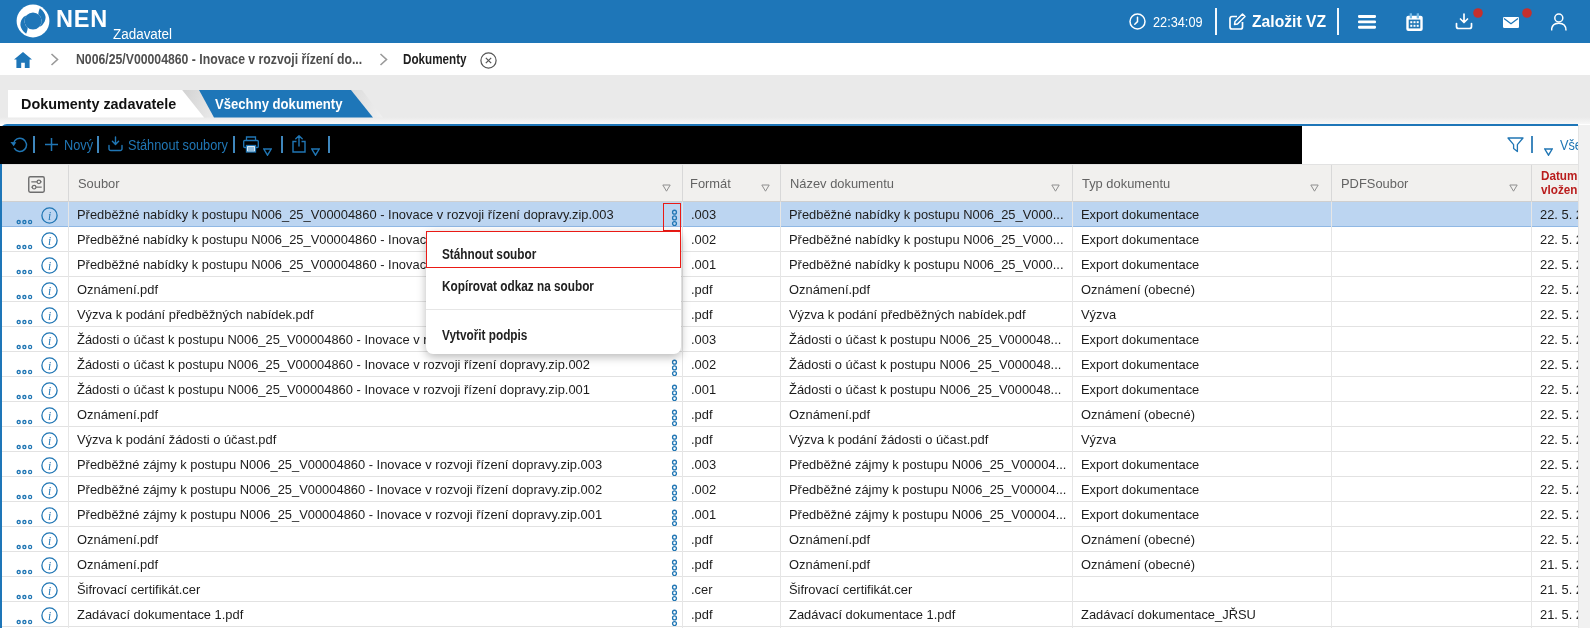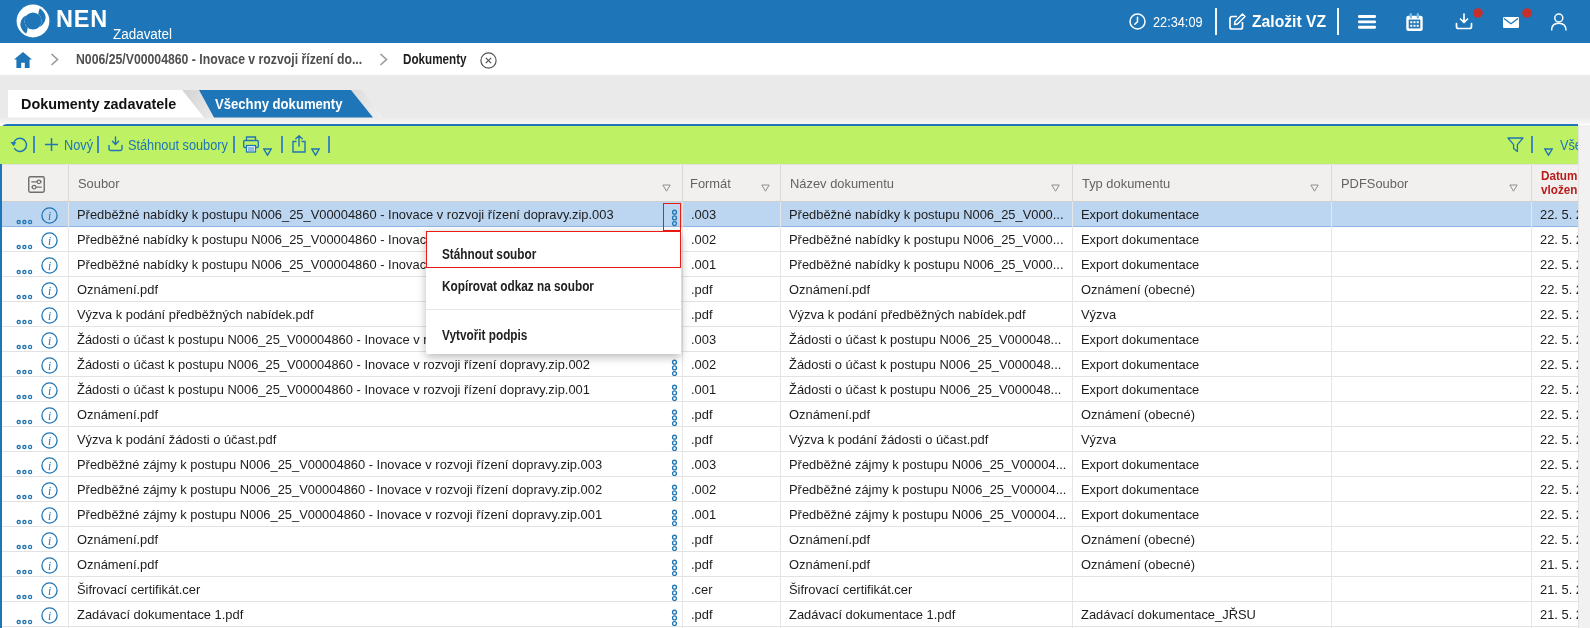--- a/index.html
+++ b/index.html
@@ -26,21 +26,21 @@
 .tabshadow { position:absolute; left:182px; top:90px; width:32px; height:27.5px; background:linear-gradient(110deg,#d2d2d2,#eaeaea); clip-path:polygon(0 0,53.1% 0,100% 100%,68.75% 100%); }
 .tabb { position:absolute; left:199px; top:90px; width:174px; height:27.5px; background:#1e76b8; clip-path:polygon(0 0,87.36% 0,100% 100%,8.62% 100%); }
 .tabbsh { position:absolute; left:351px; top:90px; width:32px; height:27.5px; background:linear-gradient(110deg,#dcdcdc,#f0f0f0); clip-path:polygon(0 0,34.4% 0,100% 100%,68.75% 100%); }
 .tabwt { position:absolute; left:21px; top:95px; font-size:15.5px; font-weight:bold; color:#111; transform:scaleX(.929); transform-origin:0 50%; }
 .tabbt { position:absolute; left:215px; top:95px; font-size:15.5px; font-weight:bold; color:#fff; transform:scaleX(.846); transform-origin:0 50%; }
 
 
 #panel { position:absolute; left:0; top:123.5px; width:1578px; height:504.5px; background:#fff; border-top:2px solid #1e76b8; border-left:2px solid #1e76b8; border-top-left-radius:7px; }
 
 
-#toolbar { position:absolute; left:0; top:126px; width:1578px; height:38px; background:#bef264; }
+#toolbar { position:absolute; left:0; top:126px; width:1302px; height:38px; background:#000000; }
 #toolbar .tbt { position:absolute; top:11px; font-size:14px; color:#2076b4; transform:scaleX(.91); transform-origin:0 50%; }
 #toolbar .tsep { position:absolute; top:10px; width:1.5px; height:17px; background:#3f87bd; }
 
 
 #thead { position:absolute; left:2px; top:164px; width:1576px; height:38px; background:#f1f0ee; border-bottom:1px solid #cfcfcf; border-top:1px solid #e2e2e2; }
 #thead .hl { position:absolute; top:11px; font-size:13.5px; color:#636363; transform:scaleX(.955); transform-origin:0 50%; white-space:nowrap; }
 .vsep { position:absolute; width:1px; background:#d8d8d8; }
 
 
 .row { position:absolute; left:2px; width:1576px; height:25px; background:#fff; border-bottom:1px solid #e2e2e2; }
@@ -49,21 +49,21 @@
 .ct { position:absolute; left:7px; top:4.5px; font-size:13.5px; color:#1c1c1c; transform:scaleX(.955); transform-origin:0 50%; }
 .c .kebab { position:absolute; right:5.5px; top:7px; }
 .ci .ooo { position:absolute; left:13.5px; top:10px; }
 .ci .inf { position:absolute; left:39px; top:4.5px; }
 .rowsep { position:absolute; width:1px; background:#e6e6e6; }
 
 
 #sbar { position:absolute; left:1578px; top:125px; width:12px; height:503px; background:#f1f1f1; border-left:1px solid #e3e3e3; }
 
 
-#popup { position:absolute; left:426px; top:231px; width:255px; height:123px; background:#fff; border-radius:1px; box-shadow:0 3px 10px rgba(0,0,0,0.28); }
+#popup { position:absolute; left:426px; top:231px; width:255px; height:123px; background:#fff; border-radius:7px; box-shadow:0 3px 10px rgba(0,0,0,0.28); }
 #popup .mi { position:absolute; left:15.5px; font-size:14.5px; font-weight:bold; color:#212121; transform:scaleX(.813); transform-origin:0 50%; white-space:nowrap; }
 #popup .msep { position:absolute; left:0; top:77.5px; width:255px; height:1px; background:#e6e6e6; }
 .redbox { position:absolute; border:1.7px solid #ea1a15; }
 </style></head>
 <body>
 
 <div id="topbar">
   <svg class="abs" style="left:16px;top:4px" width="34" height="34" viewBox="0 0 34 34">
     <circle cx="17" cy="17" r="16.4" fill="#fff"></circle>
     <circle cx="17" cy="17" r="8.6" fill="#1e76b8"></circle>

